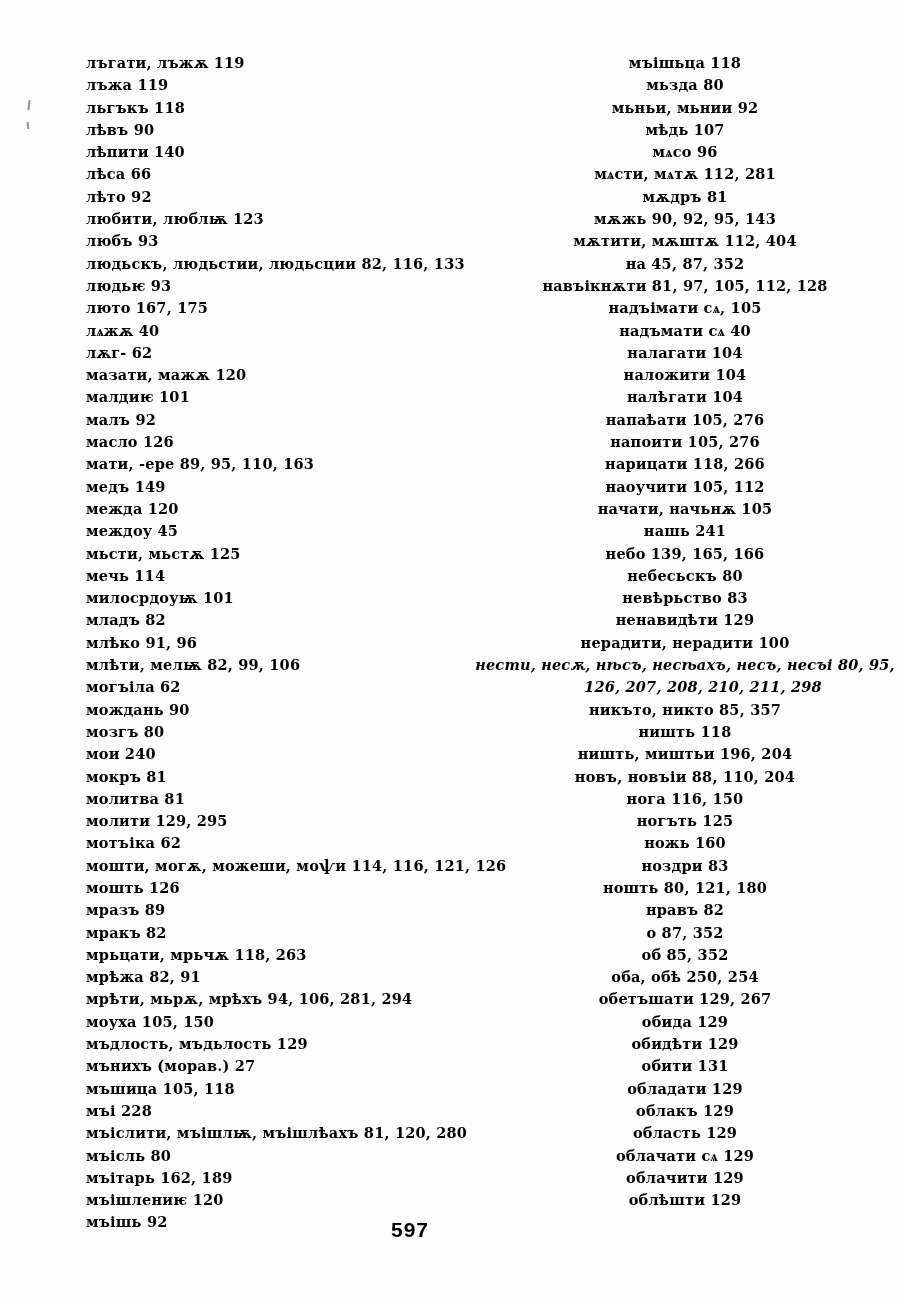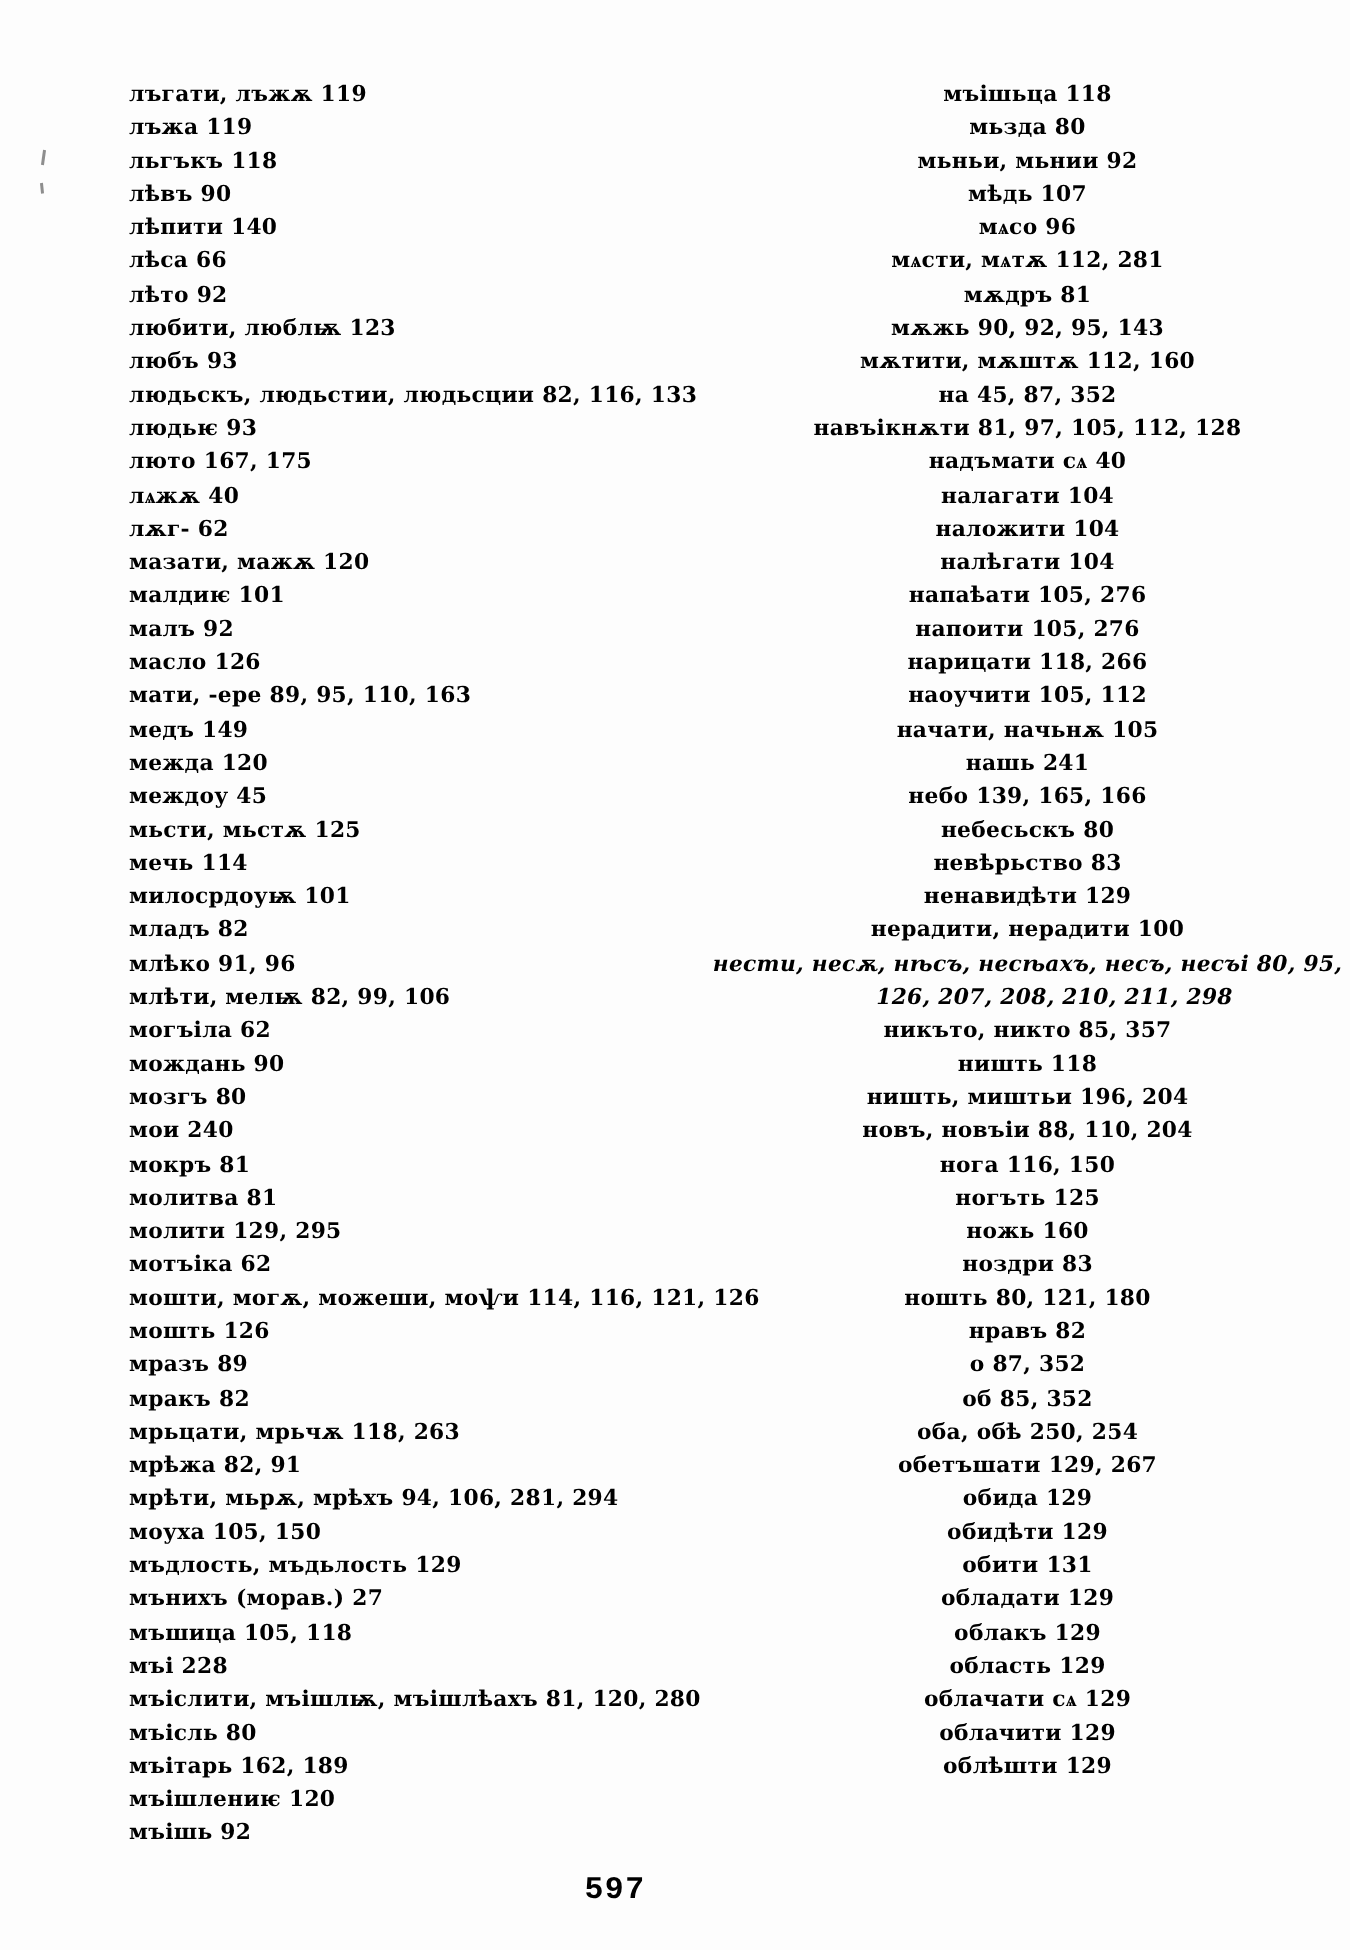--- a/index.html
+++ b/index.html
@@ -66,27 +66,27 @@
     font-style: italic;
   }
   .entry .cont {
     display: block;
     padding-left: 36px;
     white-space: nowrap;
   }
 
   .folio {
     position: absolute;
-    bottom: 28px;
+    bottom: 58px;
     left: 0;
     width: 820px;
     text-align: center;
     font-size: 21px;
     font-weight: bold;
-    font-family: Liberation Mono, monospace;
+    font-family: Liberation Sans, sans-serif;
     letter-spacing: 1px;
   }
 </style>
 </head>
 <body>
 
 <div class="page">
 
   <div class="scan-mark m1"></div>
   <div class="scan-mark m2"></div>
@@ -149,23 +149,24 @@
       </div>
     <div class="col col-right">
         <div class="entry">мъішьца 118</div>
         <div class="entry">мьзда 80</div>
         <div class="entry">мьньи, мьнии 92</div>
         <div class="entry">мѣдь 107</div>
         <div class="entry">мѧсо 96</div>
         <div class="entry">мѧсти, мѧтѫ 112, 281</div>
         <div class="entry">мѫдръ 81</div>
         <div class="entry">мѫжь 90, 92, 95, 143</div>
-        <div class="entry">мѫтити, мѫштѫ 112, 160</div>
+        <div class="entry">мѫтити, мѫштѫ 112, 404</div>
         <div class="entry">на 45, 87, 352</div>
         <div class="entry">навъікнѫти 81, 97, 105, 112, 128</div>
+        <div class="entry">надъімати сѧ, 105</div>
         <div class="entry">надъмати сѧ 40</div>
         <div class="entry">налагати 104</div>
         <div class="entry">наложити 104</div>
         <div class="entry">налѣгати 104</div>
         <div class="entry">напаѣати 105, 276</div>
         <div class="entry">напоити 105, 276</div>
         <div class="entry">нарицати 118, 266</div>
         <div class="entry">наоучити 105, 112</div>
         <div class="entry">начати, начьнѫ 105</div>
         <div class="entry">нашь 241</div>

